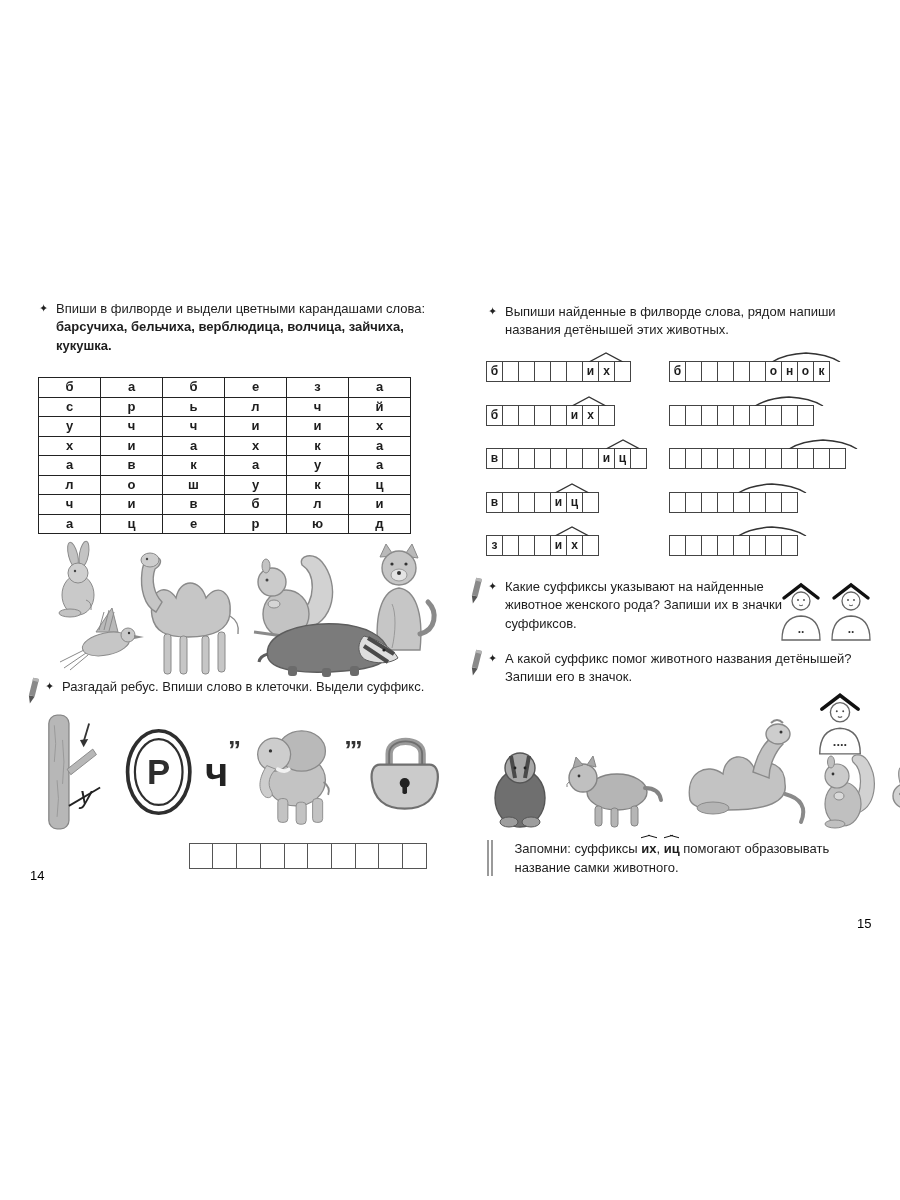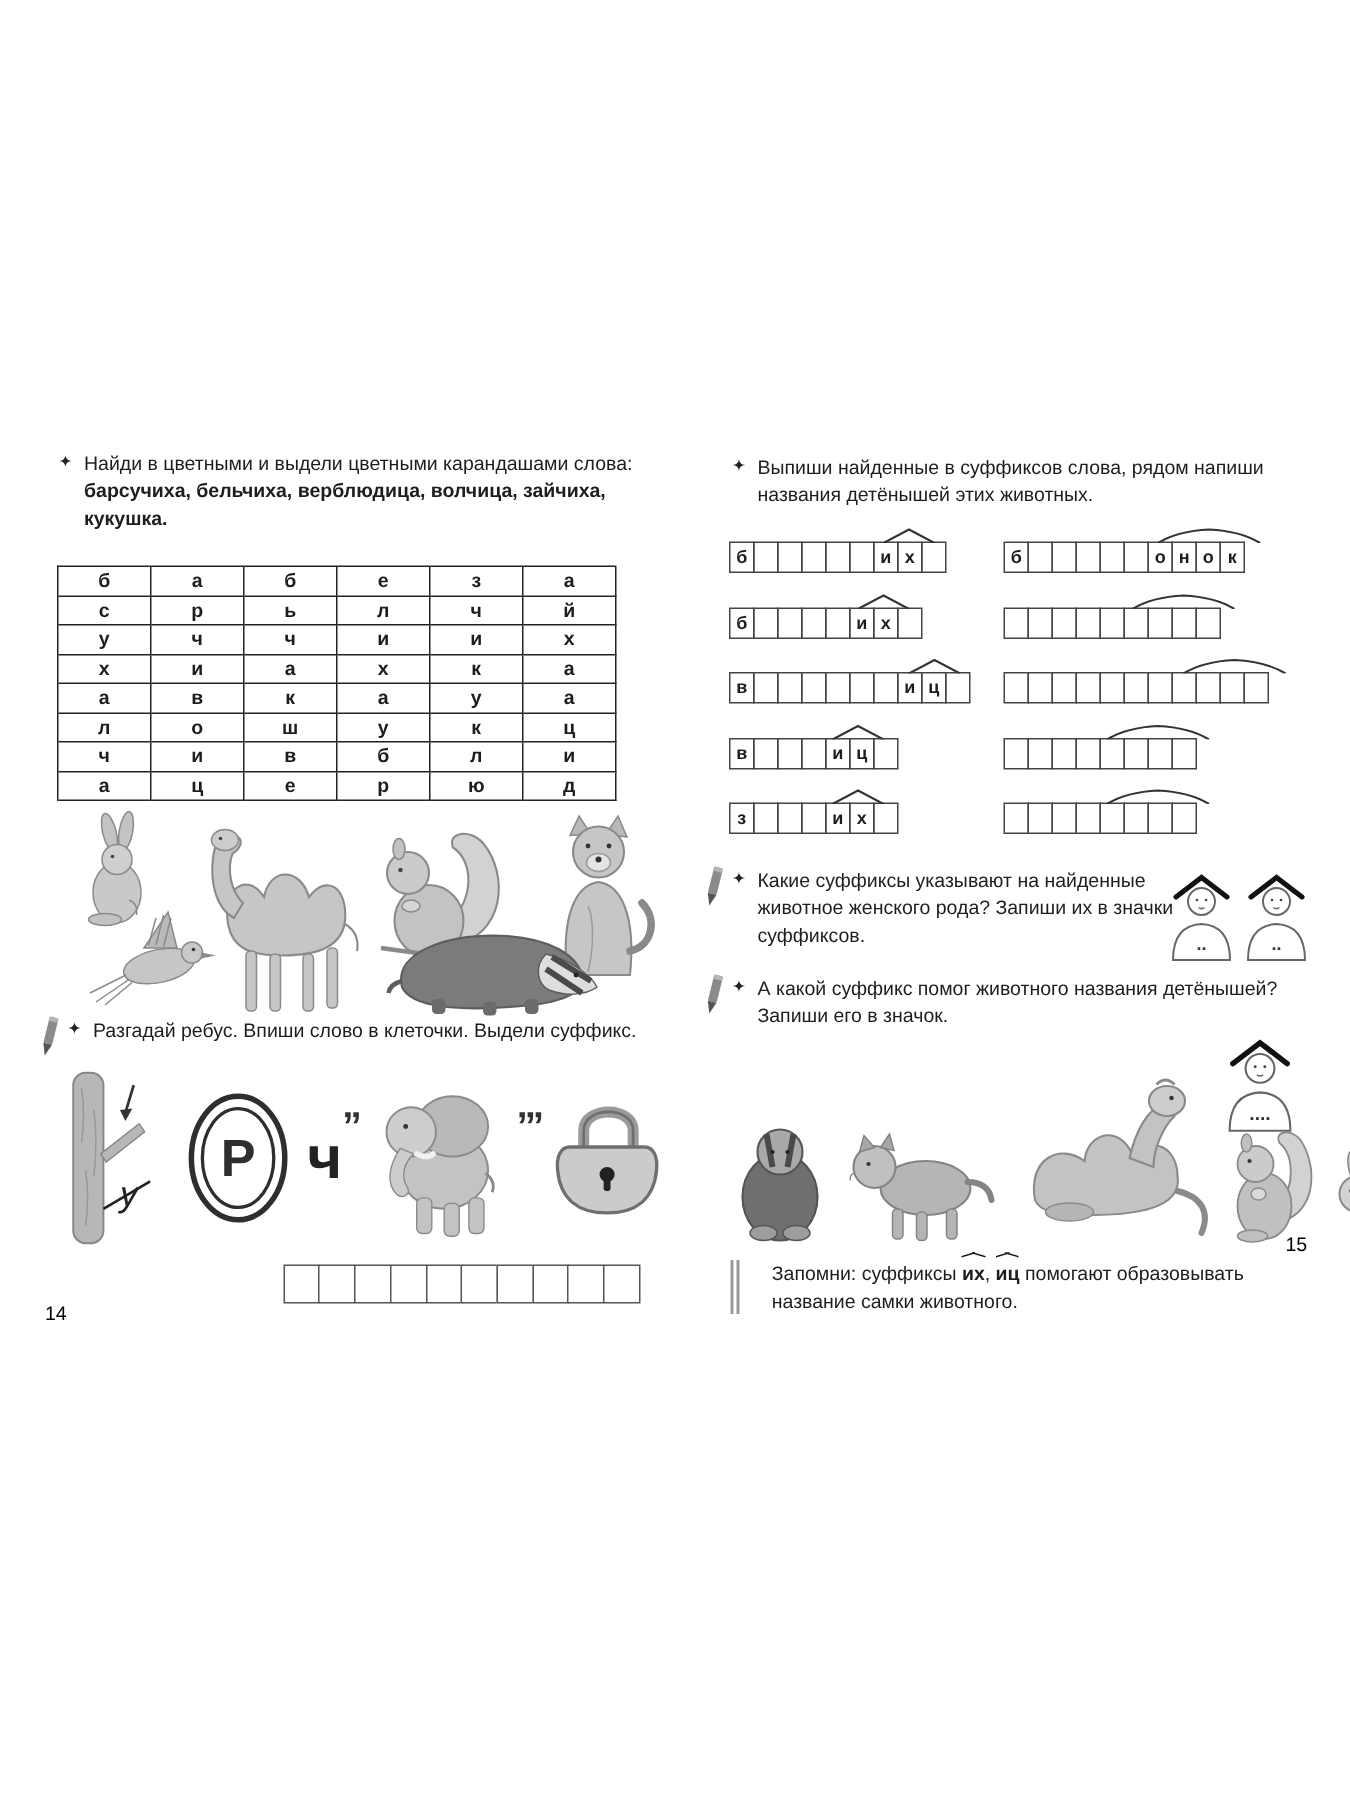--- a/index.html
+++ b/index.html
@@ -49,21 +49,21 @@
 </style>
 </head>
 <body>
 
 <div class="canvas">
 
   <section>
 
     <div class="abs task" style="left:56px; top:300px; width:372px;">
       <span class="bullet">✦</span>
-      <p><span>Найди в цветными и выдели цветными карандашами слова:</span>
+      <p><span>Впиши в филворде и выдели цветными карандашами слова:</span>
       <b>барсучиха, бельчиха, верблюдица, волчица, зайчиха, кукушка.</b></p>
     </div>
 
     <div class="abs filword" style="left:38px; top:377px;" id="filword">
         <div class="gcell">б</div>
         <div class="gcell">а</div>
         <div class="gcell">б</div>
         <div class="gcell">е</div>
         <div class="gcell">з</div>
         <div class="gcell">а</div>
@@ -248,21 +248,21 @@
         <div class="acell"></div>
       </div>
 
     <div class="abs pagenum" style="left:30px; top:868px;">14</div>
   </section>
 
   <section>
 
     <div class="abs task" style="left:505px; top:303px; width:375px;">
       <span class="bullet">✦</span>
-      <p>Выпиши найденные в суффиксов слова, рядом напиши названия детёнышей этих животных.</p>
+      <p>Выпиши найденные в филворде слова, рядом напиши названия детёнышей этих животных.</p>
     </div>
 
     <div class="abs" style="left:487px; top:352px; width:400px;" id="word-strips">
         <div class="strip-row">
           <div class="strip" style="left: 0px;">
             <svg width="36" height="10" class="roof" style="left: 101px;">
               <path d="M1 10 L18 1 L35 10" fill="none" stroke="#333" stroke-width="1.4"></path>
             </svg>
             <div class="cells">
               <div class="lcell">б</div>
@@ -546,15 +546,15 @@
       </svg>
     </div>
 
     <div class="abs reminder" style="left:487px; top:840px; width:392px;">
       <div class="dbar"></div>
       <p>
         <span>Запомни: суффиксы </span><b class="hat">их</b><span>, </span><b class="hat">иц</b><span> помогают образовывать название самки животного.</span>
       </p>
     </div>
 
-    <div class="abs pagenum" style="left:857px; top:822px;">15</div>
+    <div class="abs pagenum" style="left:857px; top:916px;">15</div>
   </section>
 </div>
 
 </body></html>

